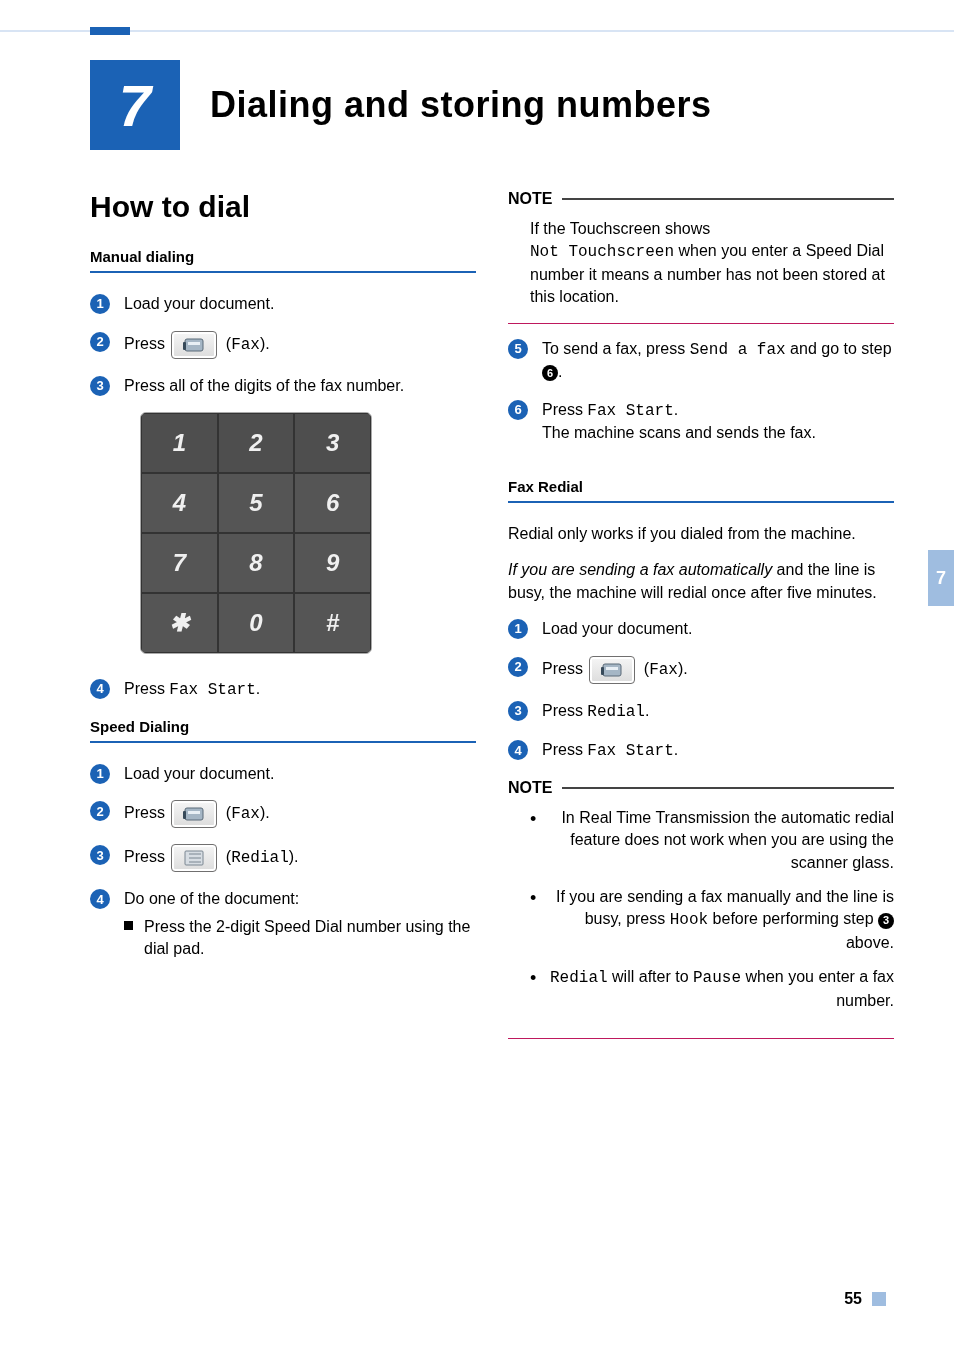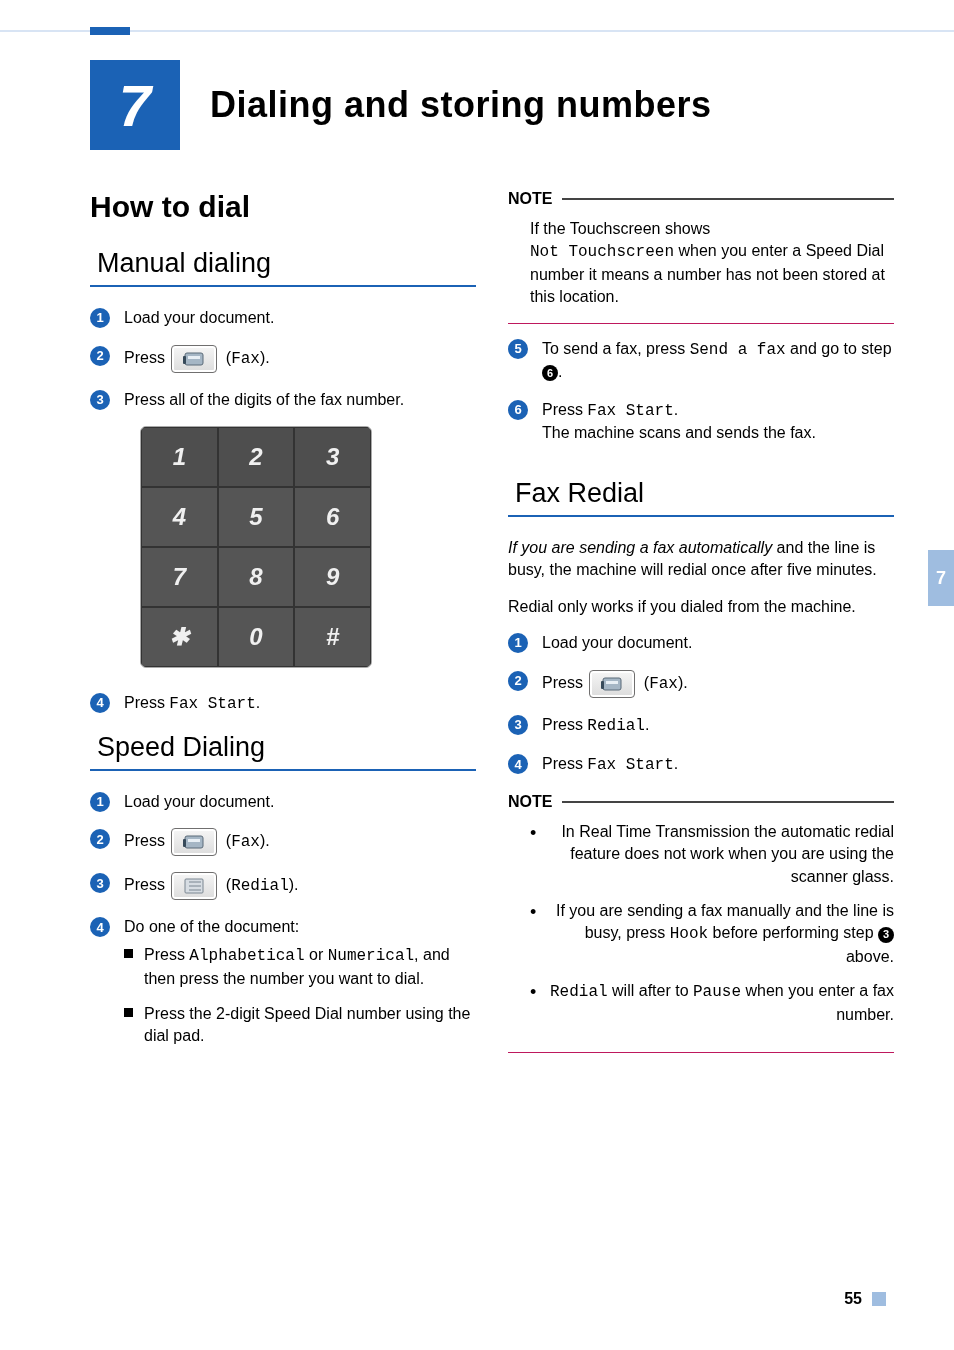--- a/index.html
+++ b/index.html
@@ -60,23 +60,23 @@
     gap: 32px;
     margin-top: 10px;
   }
   .col { flex: 1 1 0; }
   h2.section {
     font-size: 30px;
     font-weight: 700;
     margin: 0 0 24px 0;
   }
   h3.subhead {
-    font-size: 27px;
-    font-weight: 400;
-    margin: 0 0 6px 7px;
+    font-size: 15px;
+    font-weight: 700;
+    margin: 0 0 6px 0;
   }
   .blue-underline {
     border-top: 2px solid var(--blue);
     margin-bottom: 20px;
   }
   
   .step {
     display: flex;
     align-items: flex-start;
     gap: 14px;
@@ -316,26 +316,20 @@
           (<span class="mono">Redial</span>).
         </span>
       </div>
       <div class="step">
         <span class="num-badge">
             <span>4</span>
           </span>
         <div class="text">
           <span>Do one of the document:</span>
           <ul class="square-list">
-            <li>
-              <span>Press </span>
-              <span class="mono">Alphabetical</span>
-              <span> or </span>
-              <span class="mono">Numerical</span><span>, and then press the number you want to dial.</span>
-            </li>
             <li>Press the 2-digit Speed Dial number using the dial pad.</li>
           </ul>
         </div>
       </div>
     </div>
 
     <div class="col">
 
       <div class="note">
         <div class="note-header">
@@ -373,25 +367,25 @@
           <span>Press </span>
           <span class="mono">Fax Start</span>.<br>
           <span>The machine scans and sends the fax.</span>
         </span>
       </div>
 
       <div style="height:18px"></div>
       <h3 class="subhead">Fax Redial</h3>
       <div class="blue-underline"></div>
 
+      <p class="body">Redial only works if you dialed from the machine.</p>
       <p class="body">
         <span class="italic">If you are sending a fax automatically</span>
         <span> and the line is busy, the machine will redial once after five minutes.</span>
       </p>
-      <p class="body">Redial only works if you dialed from the machine.</p>
 
       <div class="step">
         <span class="num-badge">
             <span>1</span>
           </span>
         <span class="text">Load your document.</span>
       </div>
       <div class="step">
         <span class="num-badge">
             <span>2</span>

